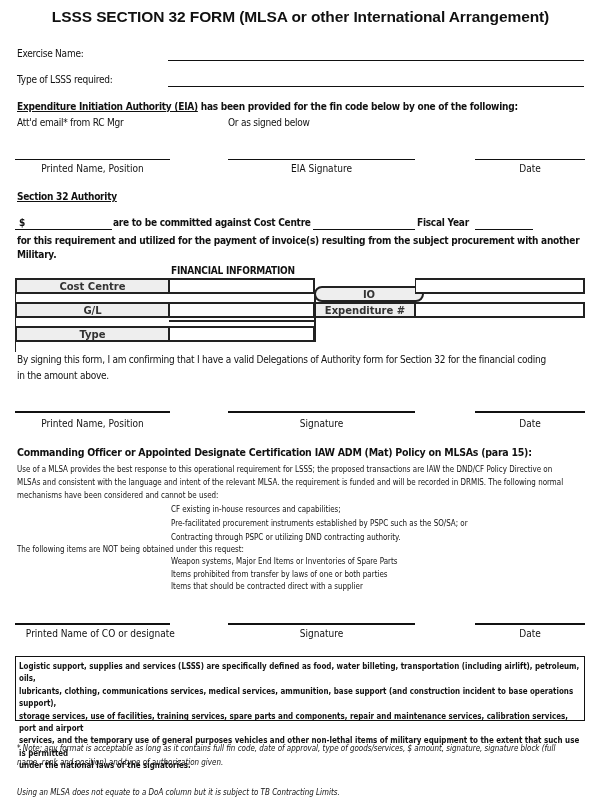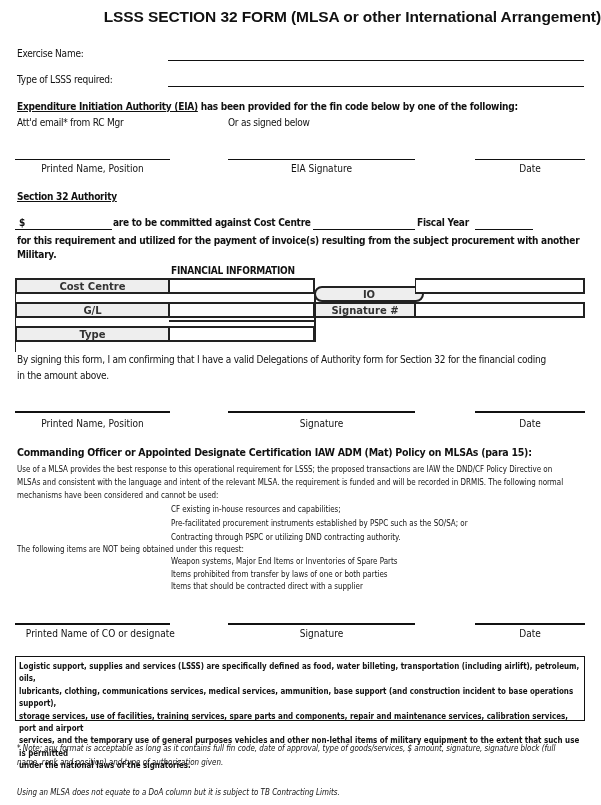--- a/index.html
+++ b/index.html
@@ -1,19 +1,19 @@
 <!DOCTYPE html>
 <html><head>
 <meta charset="utf-8">
 <style>
   * { box-sizing: border-box; margin: 0; padding: 0; }
   html, body { width: 601px; height: 805px; background: #ffffff; overflow: hidden; }
   body { position: relative; font-family: "Liberation Sans", sans-serif; color: #111; }
   .abs { position: absolute; }
-  .title { left: 0; width: 601px; top: 8px; text-align: right; font-size: 15.5px; font-weight: bold; letter-spacing: -0.1px; }
+  .title { left: 0; width: 601px; top: 8px; text-align: center; font-size: 15.5px; font-weight: bold; letter-spacing: -0.1px; }
   .lbl { font-size: 10.5px; font-family: "DejaVu Sans", sans-serif; letter-spacing: -0.3px; transform: scaleX(0.86); transform-origin: left center; white-space: nowrap; }
   .lbl-b { font-weight: bold; }
   .u { text-decoration: underline; }
   .line { position: absolute; background: #111; height: 1px; }
   .line.thick { height: 2px; }
   .sig-cap { position: absolute; text-align: center; font-size: 10.5px; font-family: "DejaVu Sans", sans-serif; white-space: nowrap; transform: scaleX(0.86); }
   .cell { position: absolute; border: 2px solid #222; height: 16px; font-size: 10px; font-weight: bold; font-family: "DejaVu Sans", sans-serif; text-align: center; line-height: 13px; }
   .cell.gray { background: #eeeeee; color: #333; }
   .cell.white { background: #fff; border-left: 1px solid #222; }
   .defbox { position: absolute; left: 15px; top: 656px; width: 570px; height: 65px; border: 1px solid #111; padding: 3px 3px; }
@@ -59,21 +59,21 @@
 
 <div class="abs lbl lbl-b" style="left:171px; top:264px;">FINANCIAL INFORMATION</div>
 
 <div class="cell gray" style="left:15px; top:278px; width:155px;">Cost Centre</div>
 <div class="cell white" style="left:169px; top:278px; width:146px;"></div>
 <div class="cell gray" style="left:314px; top:286px; width:110px;border-radius:8px;">IO</div>
 <div class="cell white" style="left:415px; top:278px; width:170px;"></div>
 
 <div class="cell gray" style="left:15px; top:302px; width:155px;">G/L</div>
 <div class="cell white" style="left:169px; top:302px; width:146px;"></div>
-<div class="cell gray" style="left:314px; top:302px; width:102px;">Signature #</div>
+<div class="cell gray" style="left:314px; top:302px; width:102px;">Expenditure #</div>
 <div class="cell white" style="left:415px; top:302px; width:170px;"></div>
 
 <div class="cell gray" style="left:15px; top:326px; width:155px;">Type</div>
 <div class="cell white" style="left:169px; top:326px; width:146px;"></div>
 
 <div class="abs" style="left:15px; top:292px; width:1px; height:60px; background:#222;"></div>
 <div class="abs" style="left:314px; top:292px; width:2px; height:50px; background:#222;"></div>
 <div class="abs" style="left:169px; top:320px; width:146px; height:2px; background:#222;"></div>
 
 <div class="abs lbl" style="left:17px; top:353px;">By signing this form, I am confirming that I have a valid Delegations of Authority form for Section 32 for the financial coding</div>

